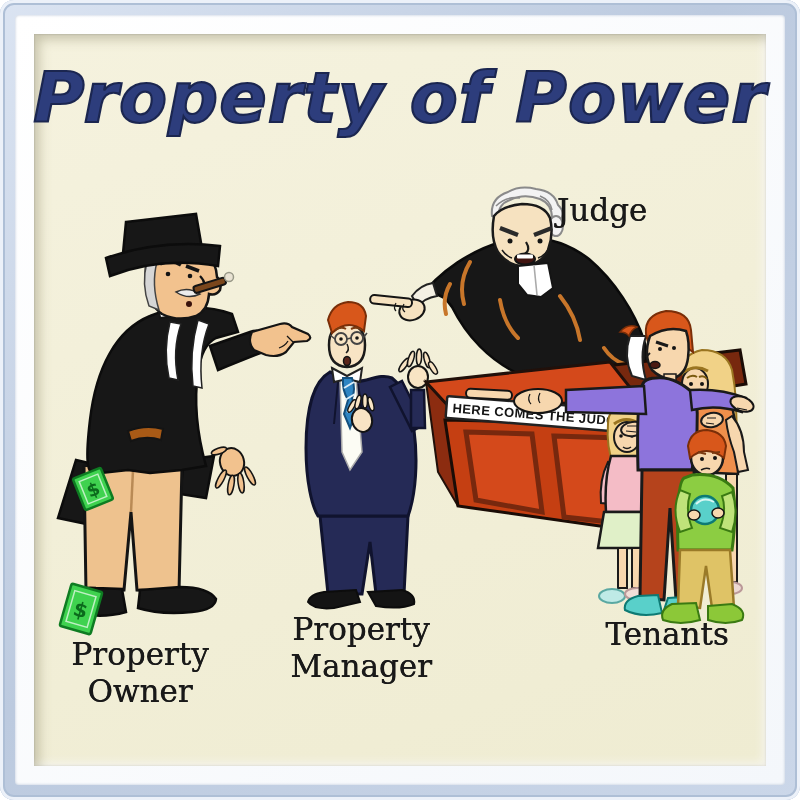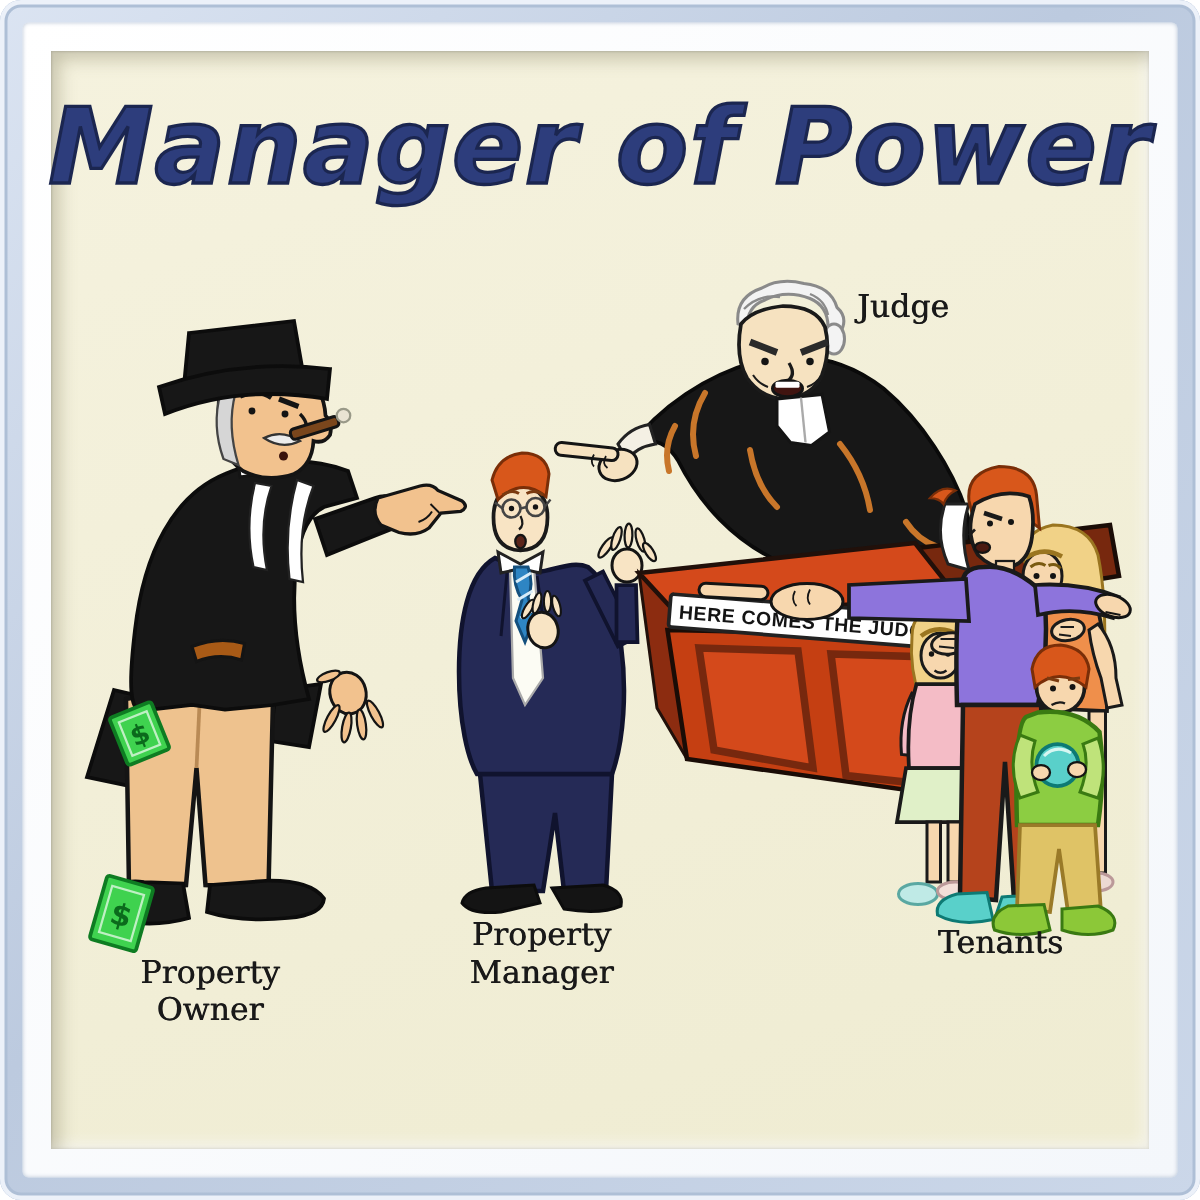--- a/index.html
+++ b/index.html
@@ -15,21 +15,21 @@
   .canvas{position:absolute;inset:34px;
     background:linear-gradient(160deg,#f5f2de 0%,#efecd2 100%);
     box-shadow:inset 5px 5px 12px rgba(140,135,105,.45),
                inset -3px -3px 9px rgba(255,255,255,.85),
                inset 0 0 2px #8a8a80;}
   .scene{position:absolute;left:0;top:0;width:800px;height:800px;}
   .t-title{position:absolute;left:0;right:0;top:60px;text-align:center;
     font:italic 900 70px/1.1 "DejaVu Sans",sans-serif;color:#2d3d7c;
     -webkit-text-stroke:2.2px #1b2650;letter-spacing:1px;}
   .lbl{position:absolute;font-family:"DejaVu Serif","Liberation Serif",serif;
-    font-size:21px;color:#191919;white-space:pre-line;text-align:center;
+    font-size:31px;color:#191919;white-space:pre-line;text-align:center;
     line-height:1.18;transform:translateX(-50%);
     text-shadow:0.4px 0 0 #191919;}
   .lbl-judge{left:602px;top:192px;}
   .lbl-owner{left:140px;top:636px;}
   .lbl-manager{left:361px;top:611px;}
   .lbl-tenants{left:667px;top:616px;}
 </style>
 </head>
 <body>
 
@@ -267,20 +267,20 @@
         <path d="M696,504 q8,-8 18,-2" stroke="#d8f6f2" stroke-width="2" fill="none"></path>
         <ellipse cx="694" cy="515" rx="6" ry="5" fill="#f7d7ae" stroke="#141414" stroke-width="1.5"></ellipse>
         <ellipse cx="718" cy="513" rx="6" ry="5" fill="#f7d7ae" stroke="#141414" stroke-width="1.5"></ellipse>
         <path d="M680,550 L730,550 L734,608 L712,608 L706,566 L700,608 L678,606 Z" fill="#dfc366" stroke="#9a7a28" stroke-width="2.5"></path>
         <path d="M672,604 Q659,610 663,620 Q680,626 700,620 L696,603 Z" fill="#8cc838" stroke="#3a7a12" stroke-width="2"></path>
         <path d="M708,606 L732,604 Q747,610 742,620 Q726,626 708,620 Z" fill="#8cc838" stroke="#3a7a12" stroke-width="2"></path>
       </g>
     </g>
   </svg>
 
-  <div class="t-title">Manager of Power</div>
+  <div class="t-title">Property of Power</div>
   <div class="lbl lbl-judge">Judge</div>
   <div class="lbl lbl-owner">Property
 Owner</div>
   <div class="lbl lbl-manager">Property
 Manager</div>
   <div class="lbl lbl-tenants">Tenants</div>
 </div>
 
 </body></html>

